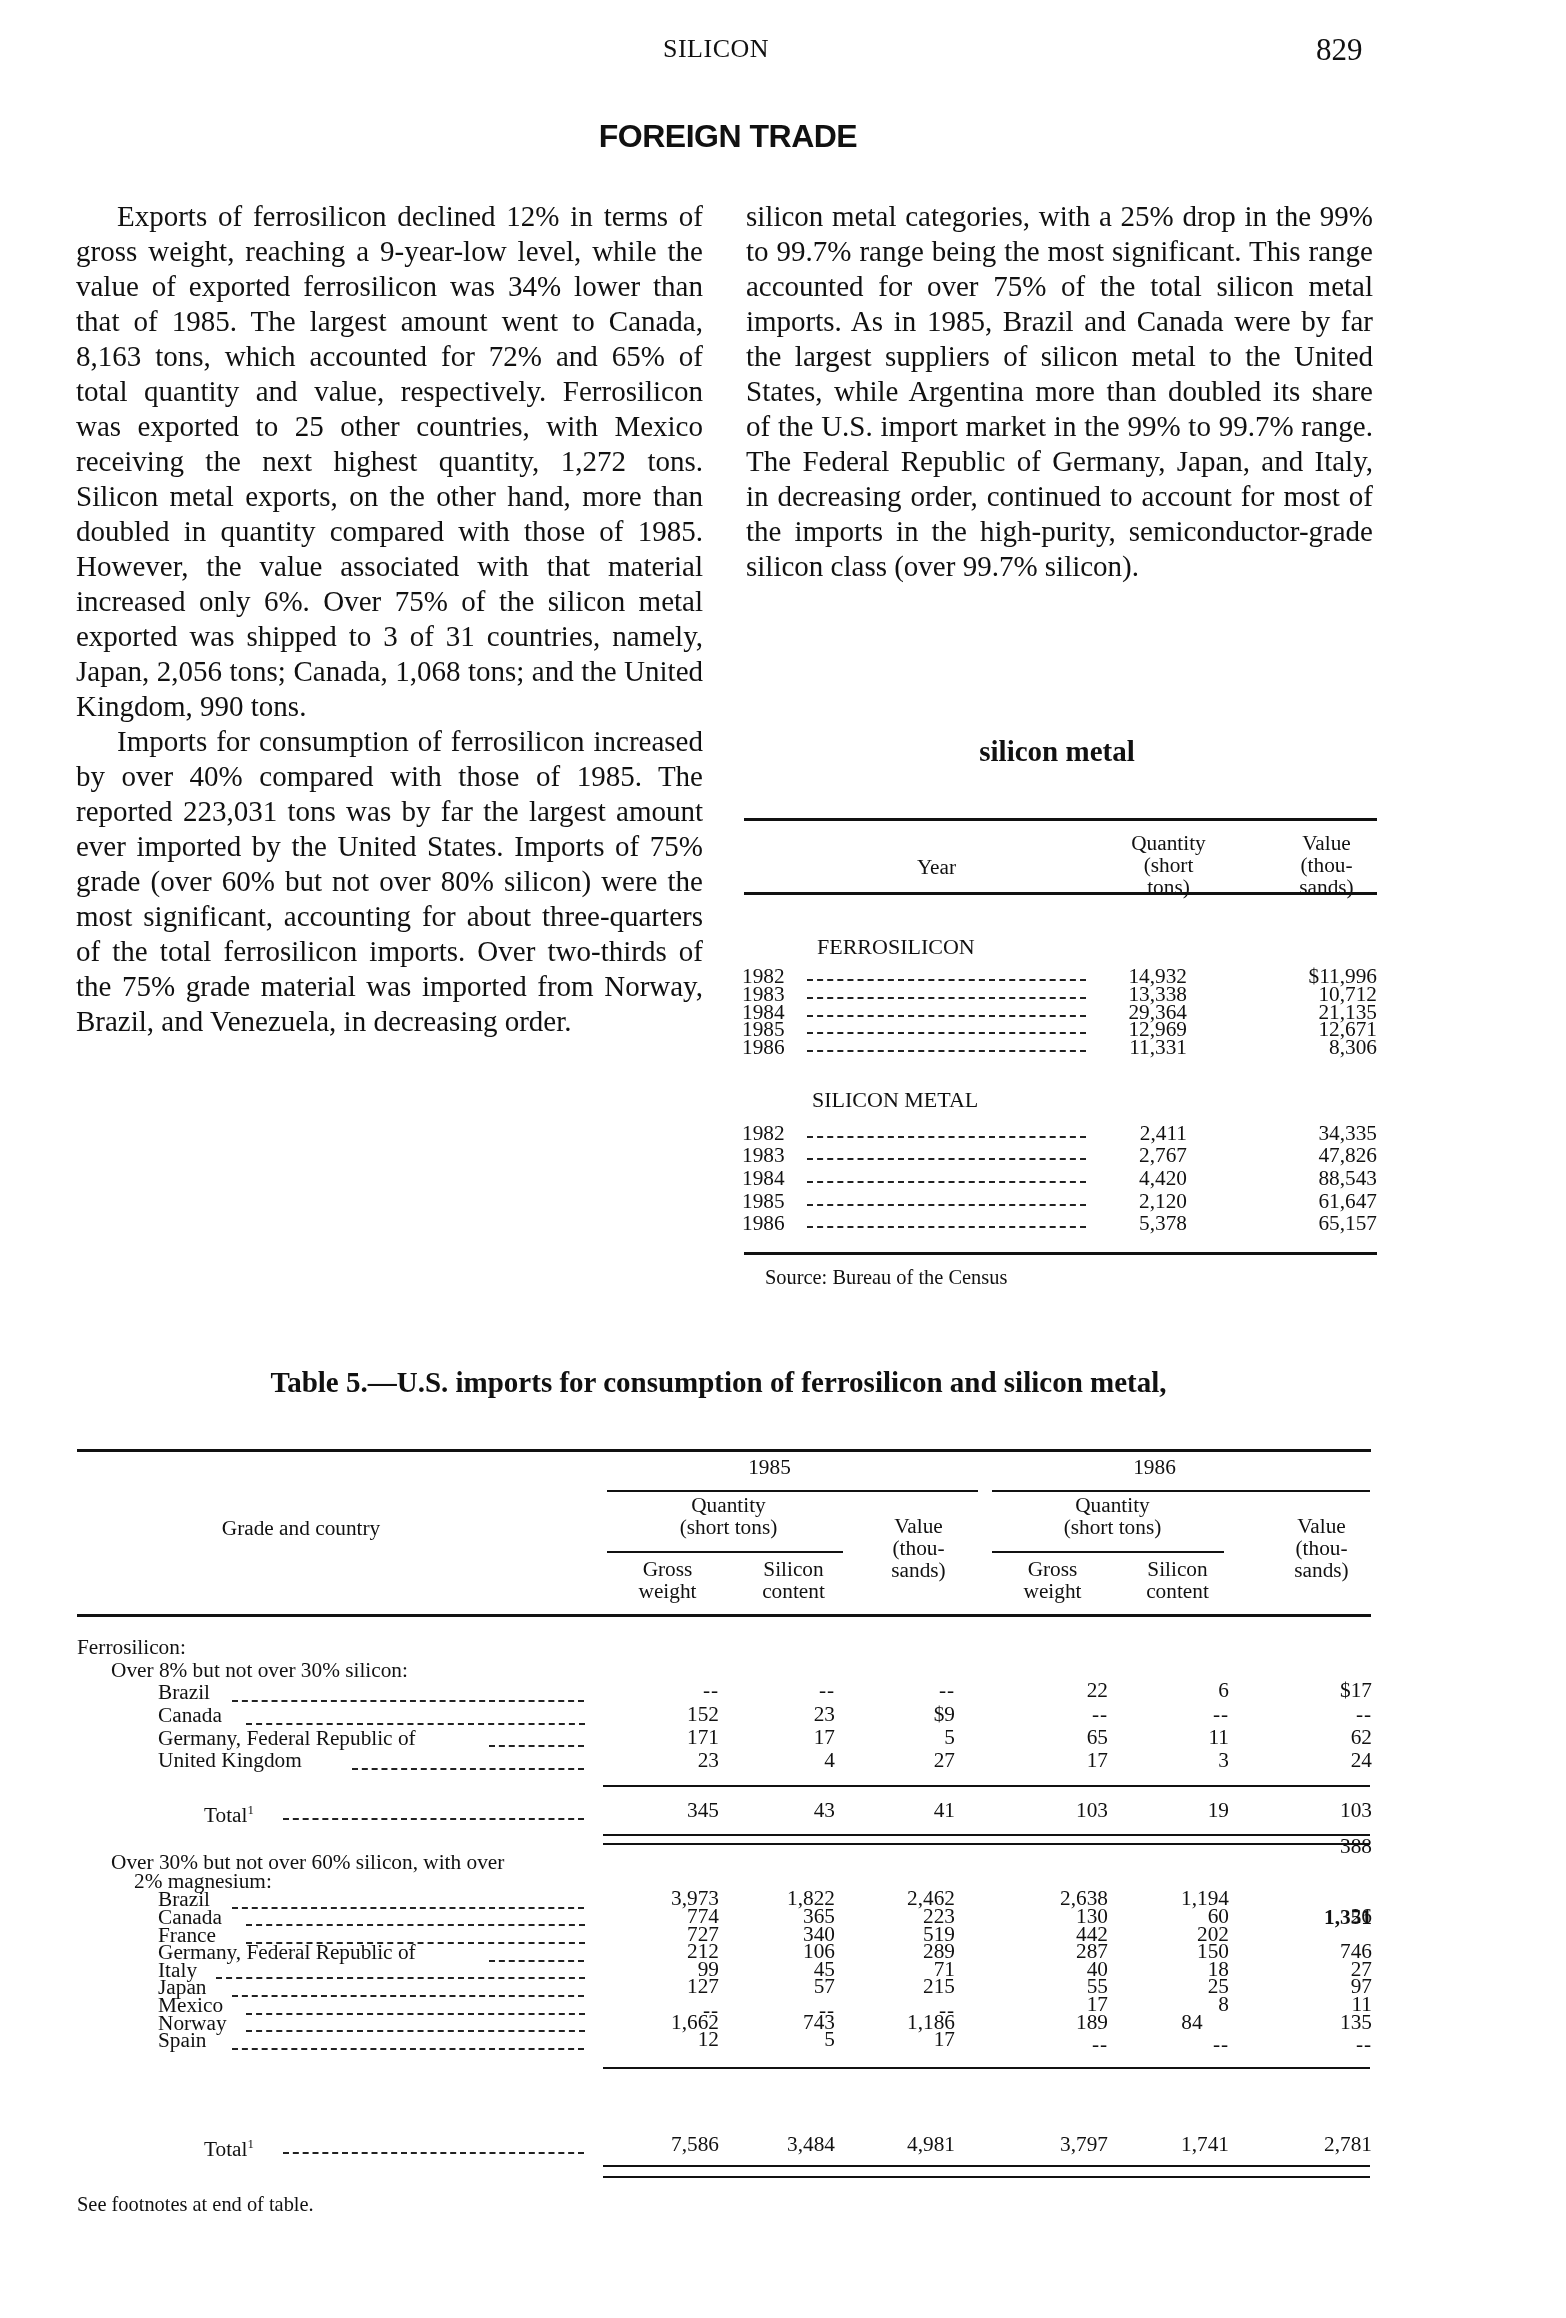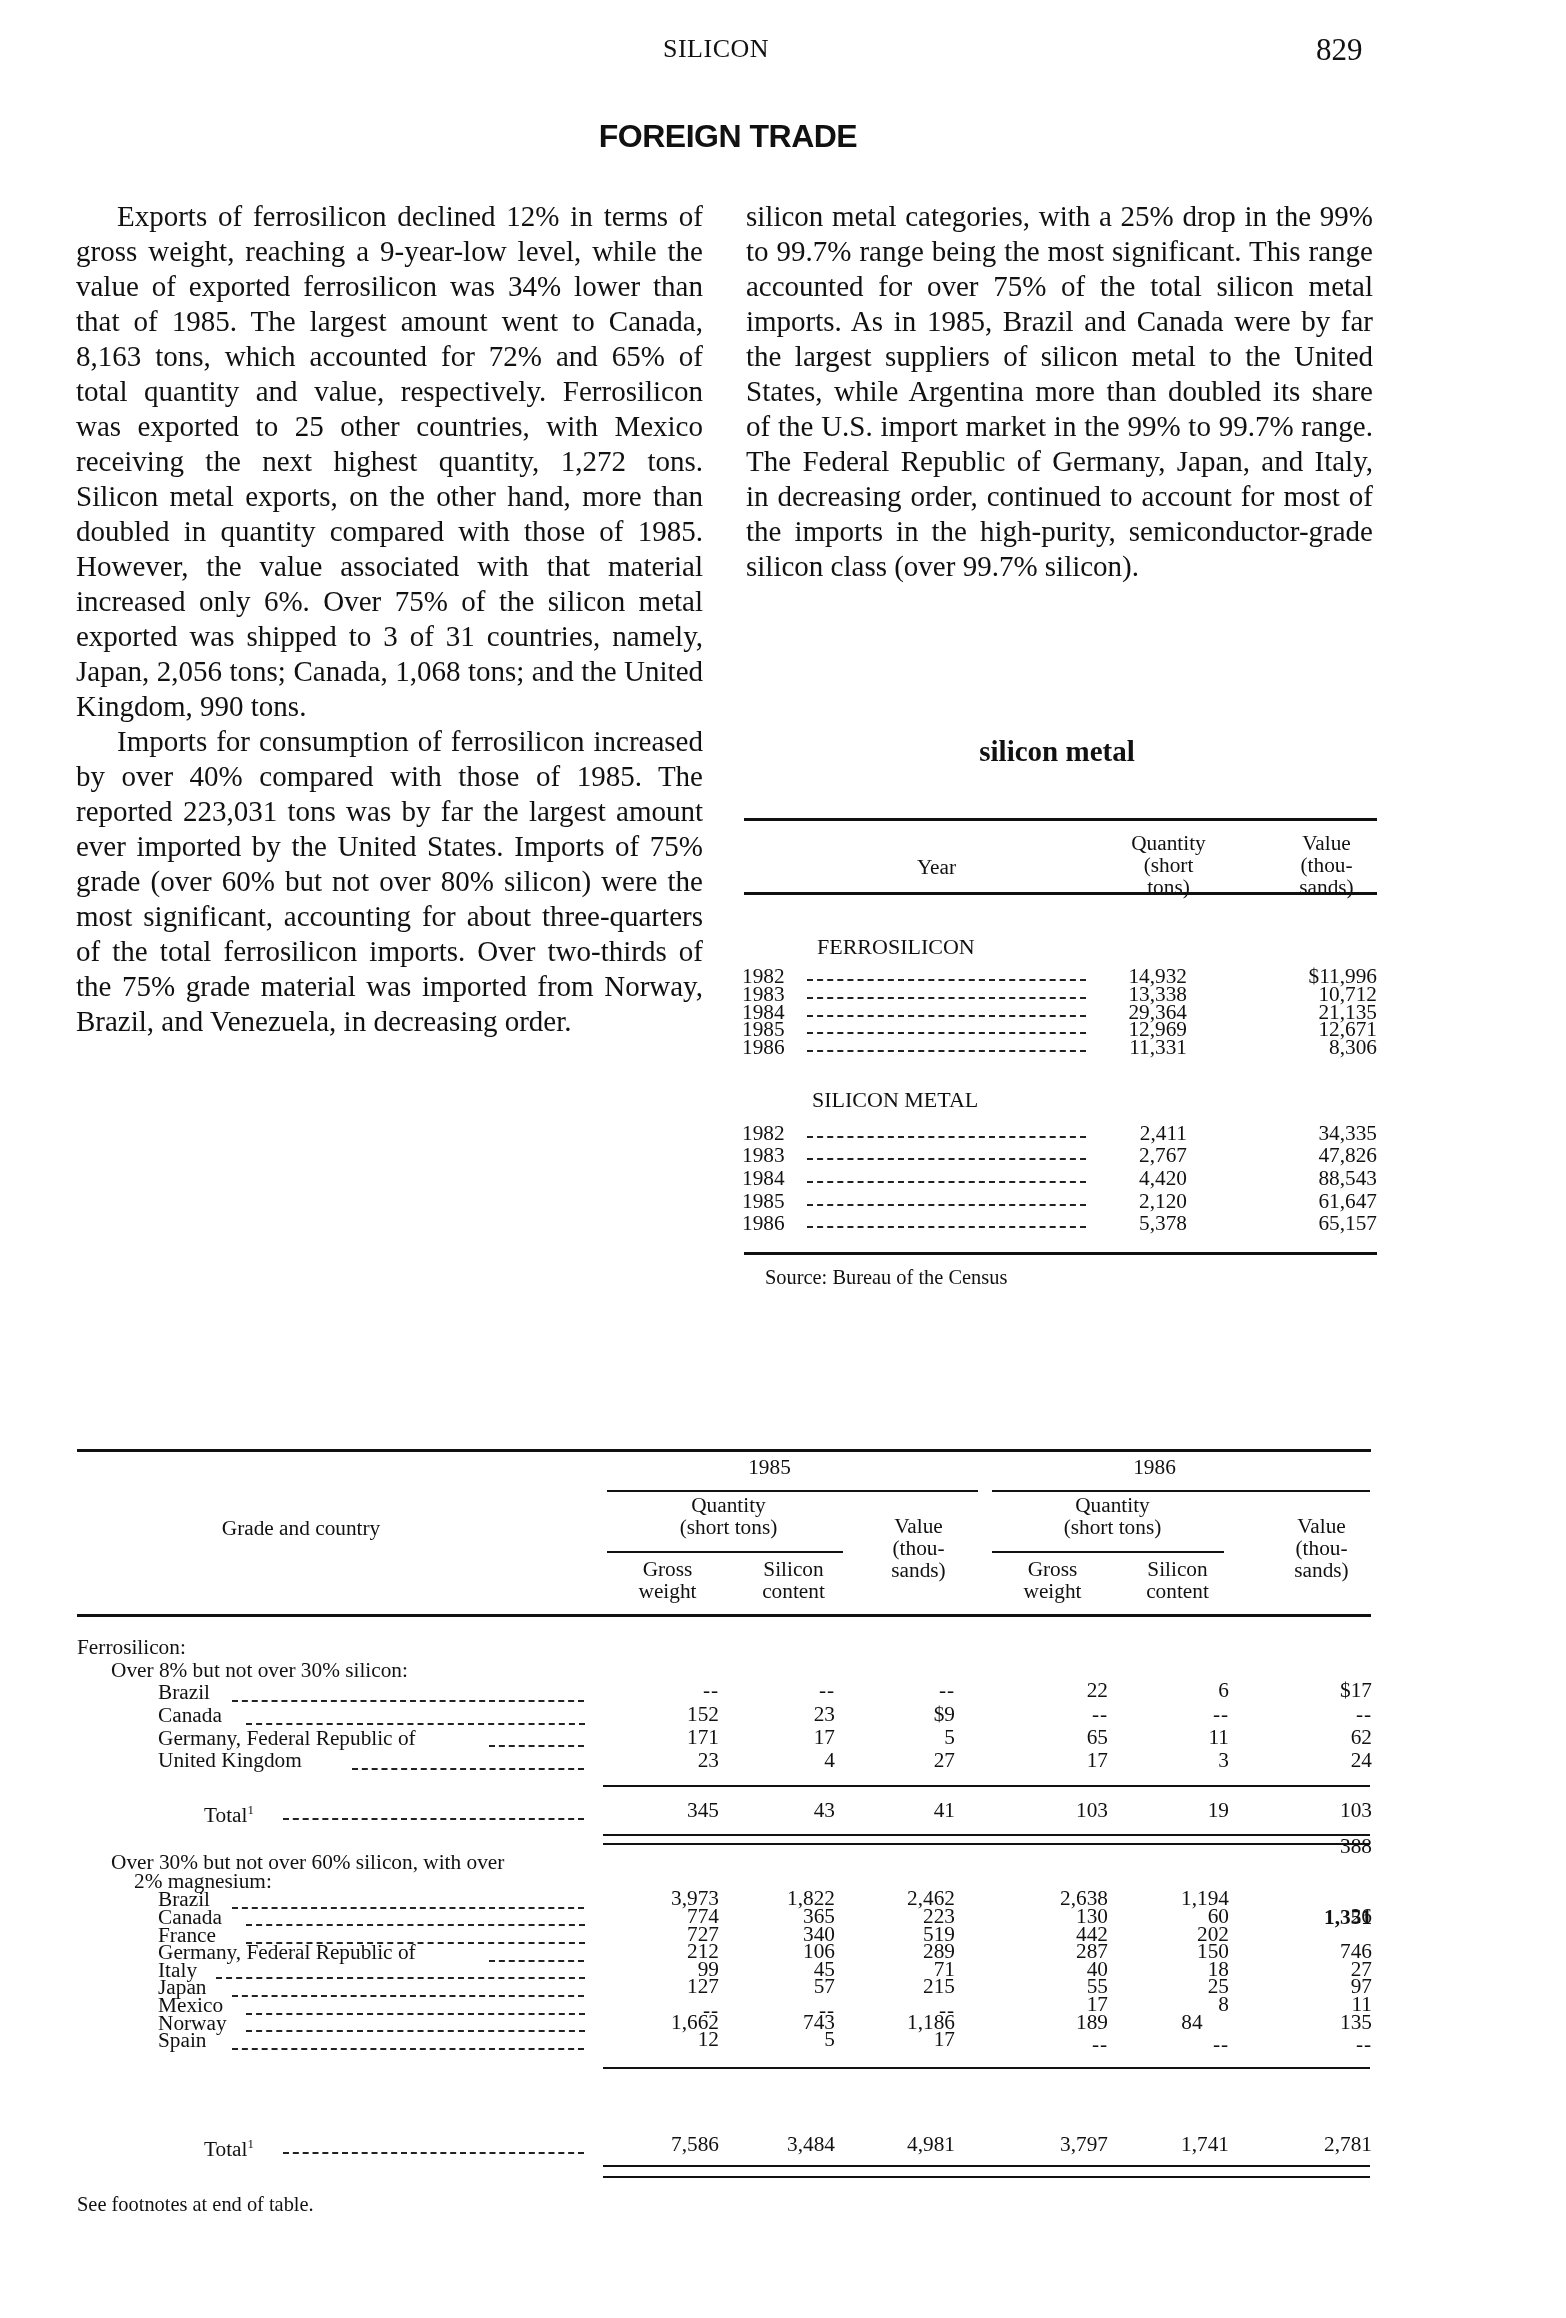--- a/index.html
+++ b/index.html
@@ -134,20 +134,21 @@
     <span class="yr">1986</span>
     <span class="lead"></span>
     <span class="q">5,378</span>
     <span class="v">65,157</span>
   </div>
 
 <div class="rule" style="left:744px;top:1252px;width:633px;height:2.8px;"></div>
 <div class="t4-source">Source: Bureau of the Census</div>
 
 <div class="abs tbl5-title">
+  <div>Table 5.—U.S. imports for consumption of ferrosilicon and silicon metal,</div>
 </div>
 
 <div class="rule" style="left:77px;top:1449px;width:1294px;height:2.8px;"></div>
 <div class="t5-h" style="left:714px;top:1456px;width:111px;">1985</div>
 <div class="t5-h" style="left:1099px;top:1456px;width:111px;">1986</div>
 <div class="rule" style="left:607px;top:1490px;width:371px;height:2.3px;"></div>
 <div class="rule" style="left:992px;top:1490px;width:378px;height:2.3px;"></div>
 
 <div class="t5-h" style="left:185px;top:1517px;width:232px;">Grade and country</div>
 

